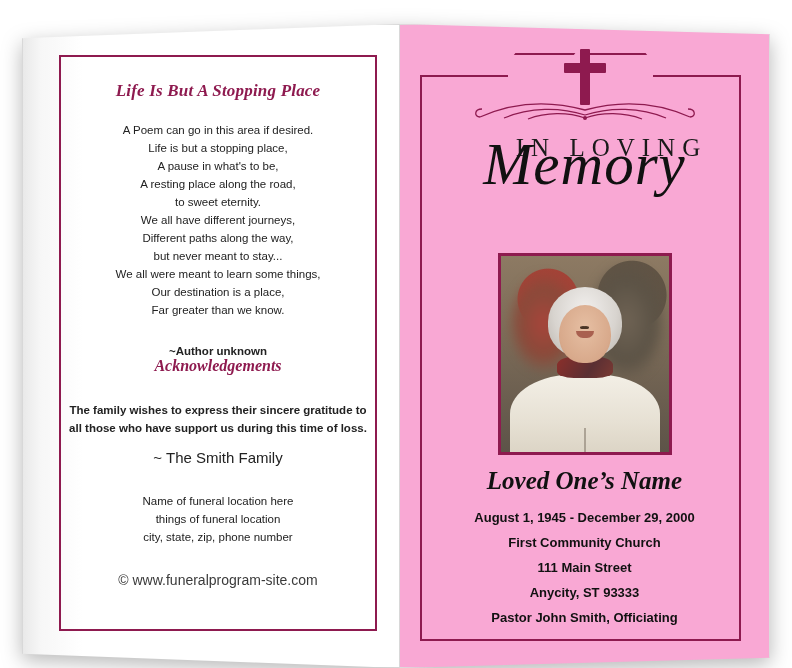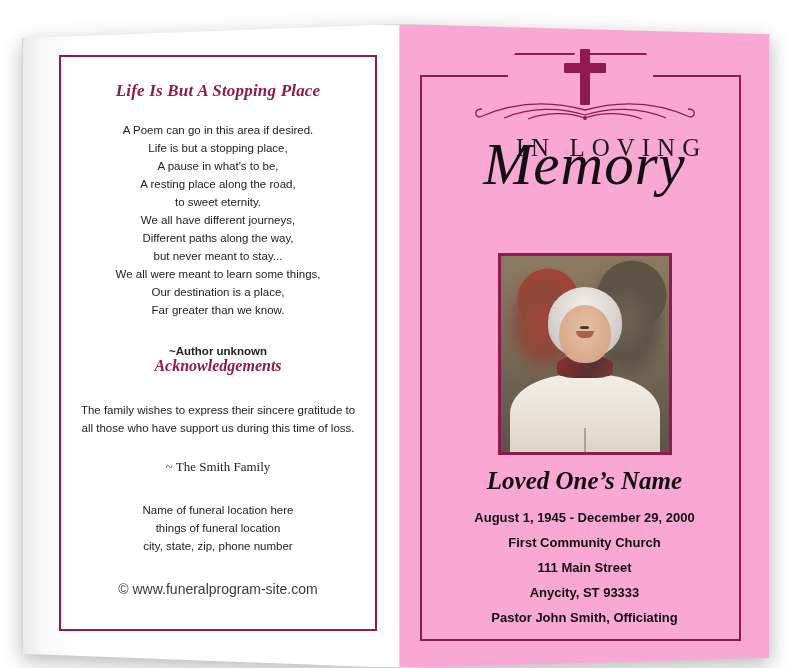--- a/index.html
+++ b/index.html
@@ -102,25 +102,26 @@
     font-size: 16px;
     color: #8e1a4f;
     margin-bottom: 26px;
   }
   .ack-body {
     font-family: "Liberation Sans", sans-serif;
     font-size: 11.5px;
     line-height: 18px;
     margin-top: 18px;
     color: #222;
+    font-weight: bold;
   }
   .ack-family {
-    font-family: Liberation Serif, serif;
-    font-size: 13px;
-    margin-top: 22px;
+    font-family: Liberation Sans, sans-serif;
+    font-size: 15px;
+    margin-top: 12px;
     color: #222;
   }
   .venue {
     font-family: "Liberation Sans", sans-serif;
     font-size: 11.5px;
     line-height: 18px;
     margin-top: 26px;
     color: #222;
   }
   .credit {

